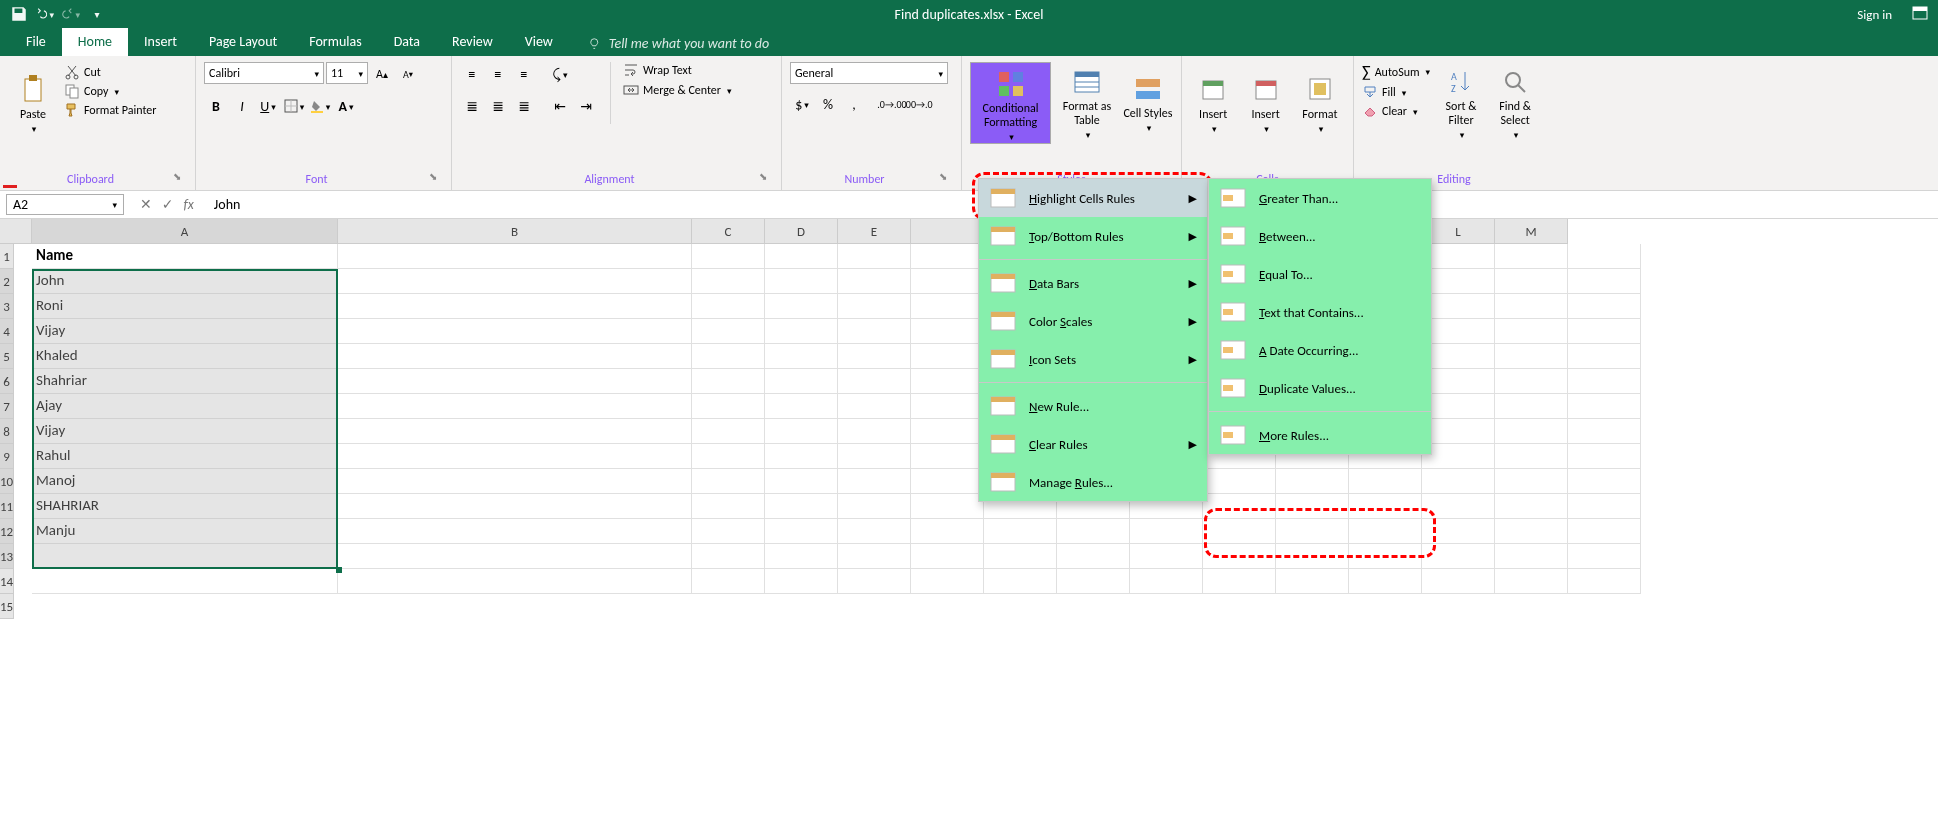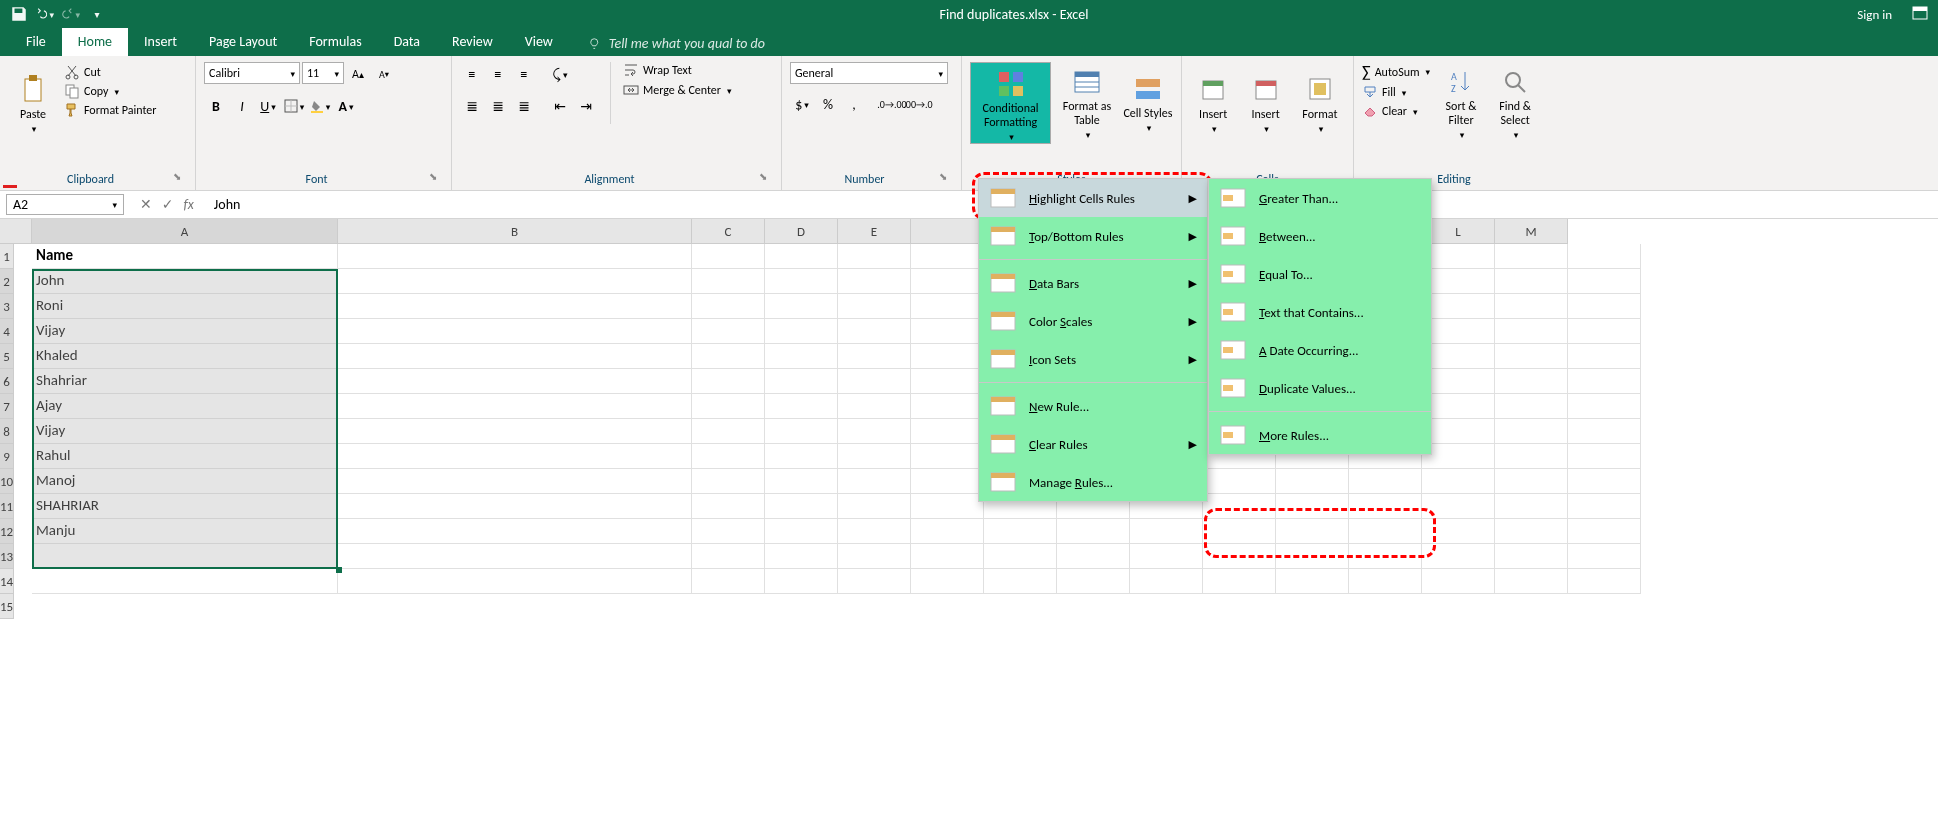--- a/index.html
+++ b/index.html
@@ -1,39 +1,39 @@
 <!DOCTYPE html>
 <html><head>
 <meta charset="utf-8">
 <style>
 * { box-sizing: border-box; margin: 0; padding: 0; font-family: "Segoe UI", Calibri, sans-serif; }
 body { background: #fff; overflow: hidden; width: 1938px; height: 837px; position: relative; }
 
 .titlebar { background: #0e6e4a; height: 28px; display: flex; align-items: center; color: #fff; font-size: 13px; position: relative; }
 .qat { display: flex; gap: 8px; padding-left: 10px; align-items: center; height: 100%; }
 .qat-icon { width: 18px; height: 18px; display: flex; align-items: center; justify-content: center; opacity: 0.95; }
-.doc-title { position: absolute; left: 50%; transform: translateX(-50%); font-size: 14px; margin-left: 45px; }
+.doc-title { position: absolute; left: 50%; transform: translateX(-50%); font-size: 14px; }
 .title-right { position: absolute; right: 10px; display: flex; gap: 20px; align-items: center; }
 
 .tabs-row { background: #0e6e4a; height: 28px; display: flex; align-items: flex-end; color: #fff; font-size: 14px; padding-left: 10px; }
 .tab { padding: 6px 16px; cursor: pointer; }
 .tab.active { background: #fff; color: #0e6e4a; }
 .tellme { display: flex; align-items: center; gap: 6px; margin-left: 20px; padding-bottom: 4px; opacity: 0.85; font-style: italic; }
 
 .ribbon { background: #f3f2f1; height: 135px; border-bottom: 1px solid #d4d4d4; display: flex; font-size: 13px; position: relative; }
 .group { border-right: 1px solid #d4d4d4; display: flex; flex-direction: column; justify-content: space-between; padding: 6px 8px 4px; }
-.group-label { text-align: center; color: #0c4a6e; font-size: 12px; padding-top: 4px; }
+.group-label { text-align: center; color: #8b5cf6; font-size: 12px; padding-top: 4px; }
 .group-content { display: flex; align-items: flex-start; gap: 6px; flex: 1; }
 .big-btn { display: flex; flex-direction: column; align-items: center; justify-content: center; width: 50px; height: 82px; font-size: 12px; text-align: center; gap: 2px; }
 .big-btn svg { width: 32px; height: 32px; }
 .stack { display: flex; flex-direction: column; gap: 3px; font-size: 12px; }
 .stack-row { display: flex; align-items: center; gap: 4px; }
 .mini-icon { width: 16px; height: 16px; }
 .font-combo { border: 1px solid #adadad; background: #fff; padding: 1px 4px; font-size: 12px; height: 22px; display: flex; align-items: center; justify-content: space-between; }
-.fc-font { width: 96px; text-align: right; }
+.fc-font { width: 120px; text-align: right; }
 .fc-size { width: 42px; }
 .btn-row { display: flex; gap: 2px; }
 .sq-btn { width: 24px; height: 24px; border: 1px solid transparent; display: flex; align-items: center; justify-content: center; background: none; font-size: 14px; }
 .launcher { width: 14px; height: 14px; color: #888; font-size: 10px; align-self: flex-end; margin-bottom: 2px; }
 .gf { position: relative; display: flex; justify-content: space-between; }
 
 
 .dropdown { position: absolute; background: #86efac; border: 1px solid #c8c8c8; box-shadow: 2px 4px 8px rgba(0,0,0,0.25); font-size: 13px; z-index: 100; }
 .menu1 { left: 978px; top: 178px; width: 230px; }
 .menu-item { display: flex; align-items: center; padding: 8px 10px; gap: 12px; cursor: pointer; position: relative; }
@@ -110,21 +110,21 @@
   <div class="tab">Insert</div>
   <div class="tab">Page Layout</div>
   <div class="tab">Formulas</div>
   <div class="tab">Data</div>
   <div class="tab">Review</div>
   <div class="tab">View</div>
   <div class="tellme">
     <svg width="14" height="14" viewBox="0 0 16 16">
         <path fill="none" stroke="#fff" d="M6 2a4 4 0 0 1 4 4c0 2-2 3-2 4h-4c0-1-2-2-2-4a4 4 0 0 1 4-4zM5 13h2"></path>
       </svg>
-    <span>Tell me what you qual to do</span>
+    <span>Tell me what you want to do</span>
   </div>
 </div>
 
 <div class="ribbon">
 
   <div class="group" style="width:196px">
     <div class="group-content">
       <div class="big-btn">
         <svg viewBox="0 0 32 32">
             <rect x="8" y="6" width="16" height="22" fill="#fff" stroke="#b08020"></rect>
@@ -276,21 +276,21 @@
       </div>
     </div>
     <div class="gf">
         <span class="group-label" style="flex:1">Number</span>
         <span class="launcher">⬊</span>
       </div>
   </div>
 
   <div class="group" style="width:220px">
     <div class="group-content">
-      <div class="big-btn sel" style="width:84px;background:#14b8a6;border:1px solid #aaa;padding-top:4px">
+      <div class="big-btn sel" style="width:84px;background:#8b5cf6;border:1px solid #aaa;padding-top:4px">
         <svg viewBox="0 0 32 32">
             <rect x="4" y="4" width="10" height="10" fill="#e06060"></rect>
             <rect x="18" y="4" width="10" height="10" fill="#6080e0"></rect>
             <rect x="4" y="18" width="10" height="10" fill="#60c060"></rect>
             <rect x="18" y="18" width="10" height="10" fill="#e0c060"></rect>
           </svg>
         <span style="line-height:1.1">Conditional Formatting</span>
           <span class="arrow-dn">▾</span>
       </div>
       <div class="big-btn" style="width:62px">

